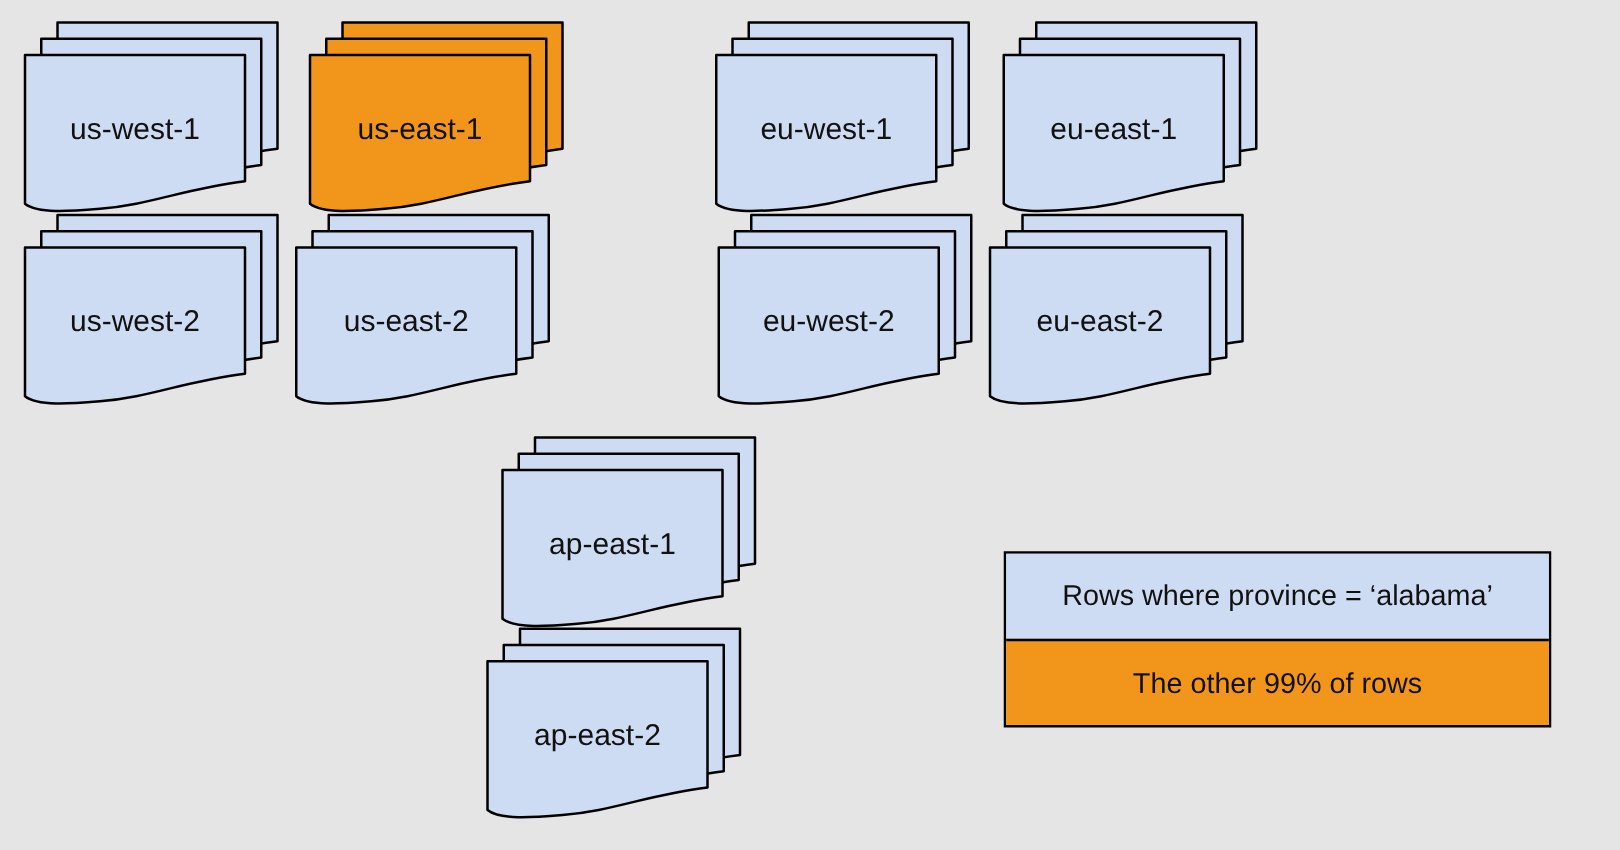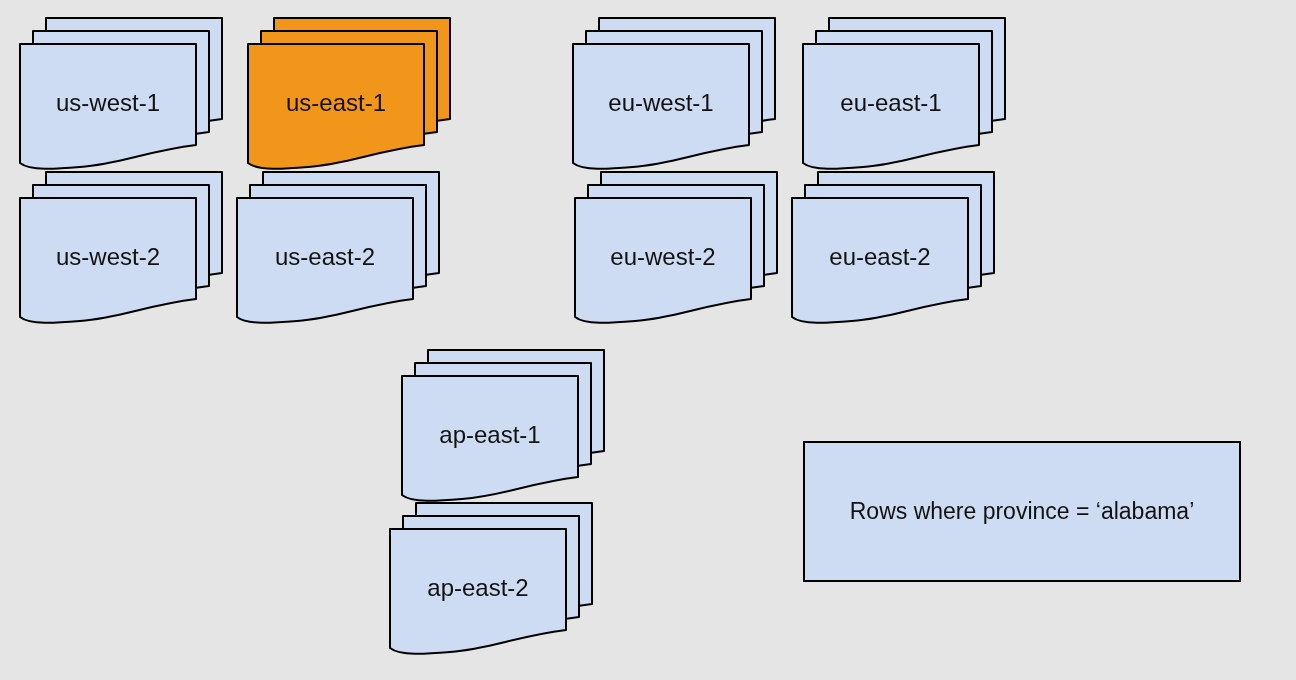--- a/index.html
+++ b/index.html
@@ -118,15 +118,18 @@
     <path class="doc" transform="translate(27,1)" d="M0 0 H176 V101 C127 107 100 120 60 123 C36 125 10 127 0 119 Z"></path>
     <path class="doc" transform="translate(14,14)" d="M0 0 H176 V101 C127 107 100 120 60 123 C36 125 10 127 0 119 Z"></path>
     <path class="doc" transform="translate(1,27)" d="M0 0 H176 V101 C127 107 100 120 60 123 C36 125 10 127 0 119 Z"></path>
     <text x="89" y="94">ap-east-2</text>
   </svg>
 
   <div class="legend">
     <div class="legend-row blue">
       <span>Rows where province = ‘alabama’</span>
     </div>
+    <div class="legend-row orange">
+      <span>The other 99% of rows</span>
+    </div>
   </div>
 
 </div>
 
 </body></html>

